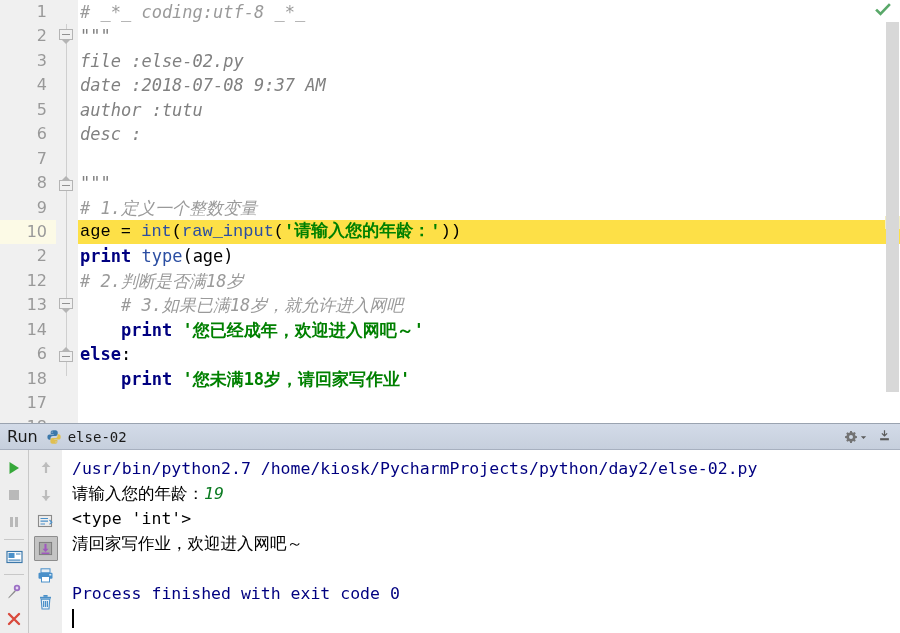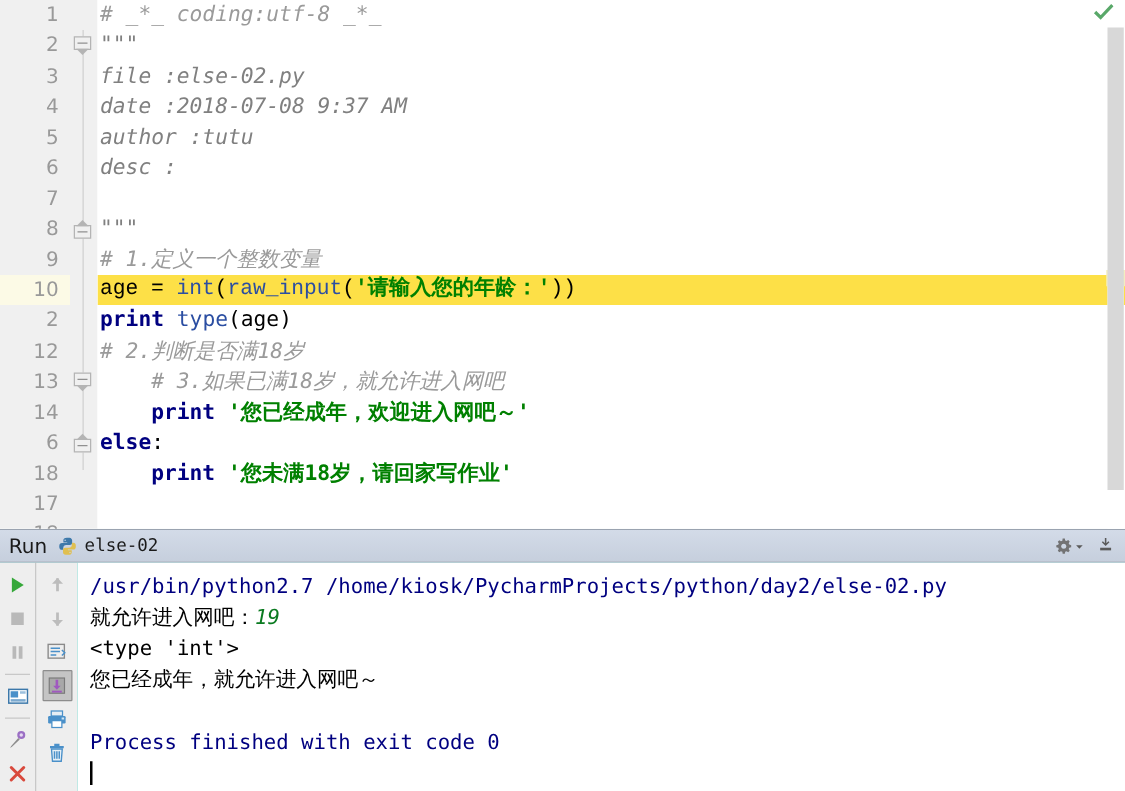--- a/index.html
+++ b/index.html
@@ -477,22 +477,22 @@
             <rect x="3" y="2.8" width="11" height="1.8" fill="#4a90c9"></rect>
             <rect x="6.4" y="1" width="4.2" height="1.8" fill="#4a90c9"></rect>
             <path d="M4.2 5.2 L12.8 5.2 L12 15 L5 15 Z" fill="#e6f0f7" stroke="#4a90c9" stroke-width="1.1"></path>
             <path d="M6.6 7 L6.6 13 M8.5 7 L8.5 13 M10.4 7 L10.4 13" stroke="#4a90c9" stroke-width="1.2"></path>
           </svg>
         </div>
       </div>
 
       <div class="console" id="console">
           <div class="con-line"><span class="con-sys">/usr/bin/python2.7 /home/kiosk/PycharmProjects/python/day2/else-02.py</span></div>
-          <div class="con-line"><span class="con-out">就允许进入网吧：</span><span class="con-in">19</span></div>
+          <div class="con-line"><span class="con-out">请输入您的年龄：</span><span class="con-in">19</span></div>
           <div class="con-line"><span class="con-out">&lt;type 'int'&gt;</span></div>
-          <div class="con-line"><span class="con-out">您已经成年，就允许进入网吧～</span></div>
+          <div class="con-line"><span class="con-out">清回家写作业，欢迎进入网吧～</span></div>
           <div class="con-line"><span class="con-out">&nbsp;</span></div>
           <div class="con-line"><span class="con-sys">Process finished with exit code 0</span></div>
           <div class="con-line"><span class="con-caret"></span></div>
         </div>
     </div>
   </div>
 </div>
 
 </body></html>

